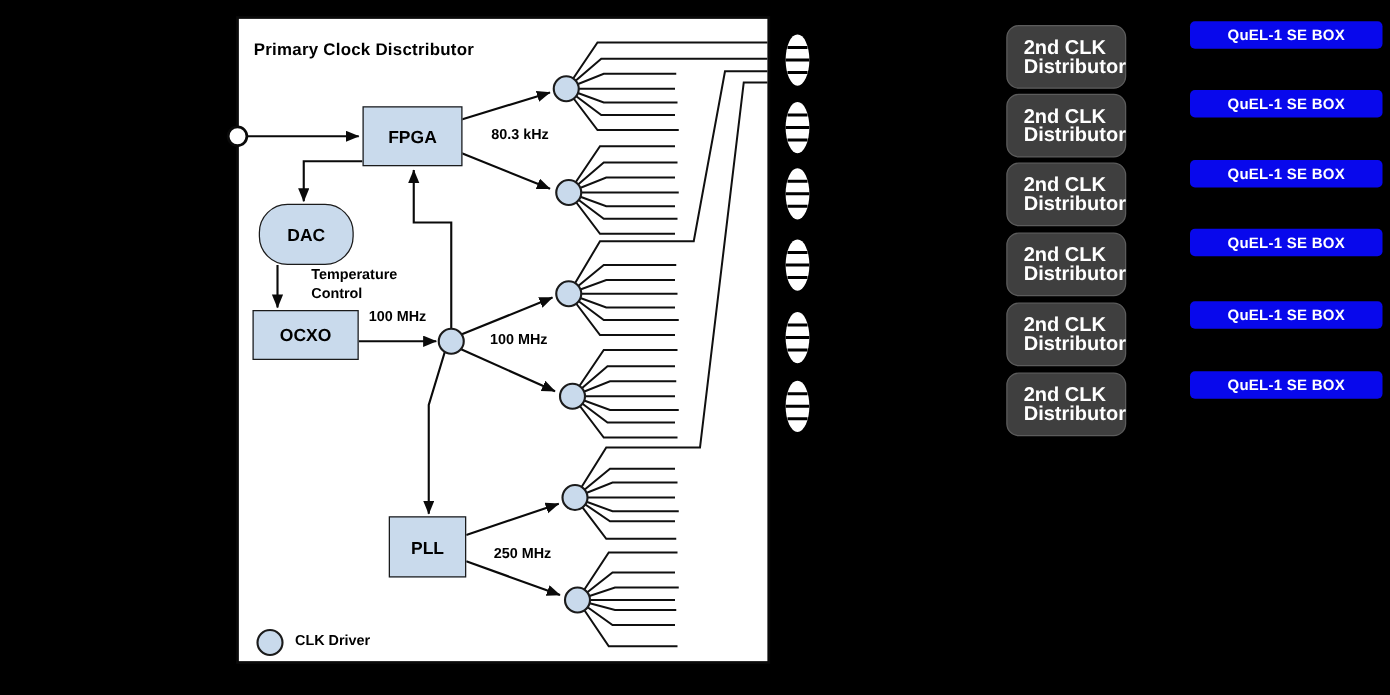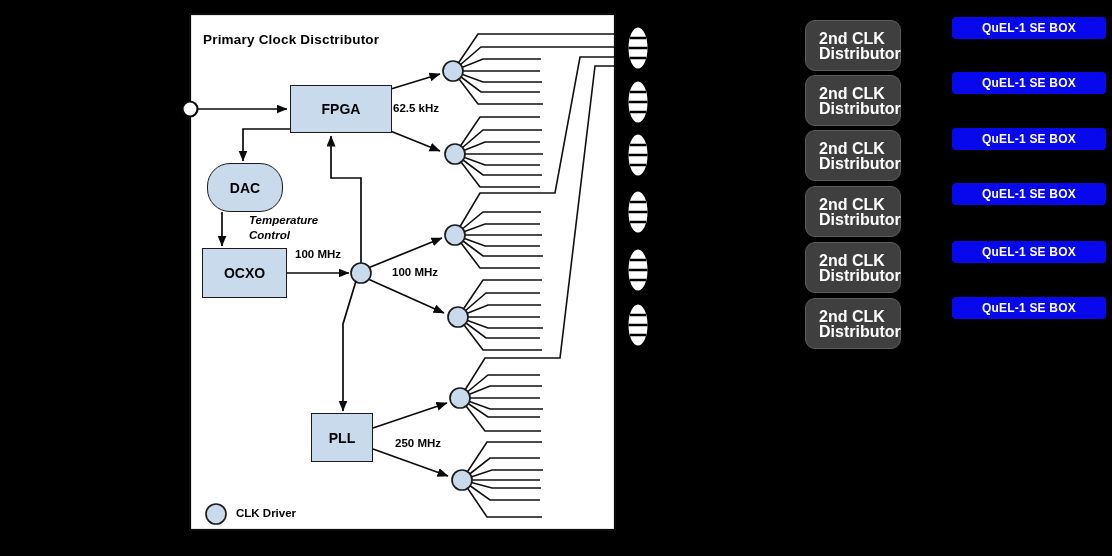--- a/index.html
+++ b/index.html
@@ -11,33 +11,33 @@
   .overlay { position:absolute; left:0; top:0; width:1112px; height:556px; pointer-events:none; }
   .diagram-title {
     position:absolute; left:203px; top:32px;
     font-size:13.5px; font-weight:bold; color:#000; letter-spacing:.2px;
   }
   .block {
     position:absolute; background:#c9daec; border:1.6px solid #1b1b1b;
     display:flex; align-items:center; justify-content:center;
     font-weight:bold; font-size:14px; color:#000; box-sizing:border-box;
   }
-  .blk-fpga { left:290px; top:85px;  width:102px; height:48px;text-align:right; }
+  .blk-fpga { left:290px; top:85px;  width:80px; height:48px;text-align:right; }
   .blk-dac  { left:207px; top:163px; width:76px; height:49px;border-radius:23px; }
-  .blk-ocxo { left:202px; top:248px; width:85px; height:50px; }
+  .blk-ocxo { left:202px; top:248px; width:85px; height:40px; }
   .blk-pll  { left:311px; top:413px; width:62px; height:49px; }
   .lbl {
     position:absolute; font-weight:bold; font-size:11.5px; color:#000;
     white-space:pre-line; line-height:15px;
   }
   .lbl-625   { left:393px; top:101px; }
   .lbl-100a  { left:295px; top:247px; }
   .lbl-100b  { left:392px; top:265px; }
   .lbl-250   { left:395px; top:424px;margin-top:12px; }
-  .lbl-temp  { left:249px; top:213px;font-style:italic; }
+  .lbl-temp  { left:249px; top:213px; }
   .lbl-legend{ left:236px; top:506px; }
   .dist-box {
     position:absolute; left:805px; width:96px; height:51px;
     background:#3f3f3f; border:1px solid #5c5c5c; border-radius:10px;
     color:#fff; font-weight:bold; font-size:16px; line-height:15px;
     display:flex; align-items:center; padding-left:13px;
     box-sizing:border-box; white-space:pre-line;
   }
   .quel-box {
     position:absolute; left:952px; width:154px; height:22px;
@@ -171,21 +171,21 @@
   </svg>
 
   <div class="overlay">
     <div class="diagram-title">Primary Clock Disctributor</div>
 
     <div class="block blk-fpga">FPGA</div>
     <div class="block blk-dac">DAC</div>
     <div class="block blk-ocxo">OCXO</div>
     <div class="block blk-pll">PLL</div>
 
-    <div class="lbl lbl-625">62.5 kHz</div>
+    <div class="lbl lbl-625">80.3 kHz</div>
     <div class="lbl lbl-100a">100 MHz</div>
     <div class="lbl lbl-100b">100 MHz</div>
     <div class="lbl lbl-250">250 MHz</div>
     <div class="lbl lbl-temp">Temperature
 Control</div>
     <div class="lbl lbl-legend">CLK Driver</div>
 
     <div class="dist-box d1">2nd CLK
 Distributor</div>
     <div class="dist-box d2">2nd CLK

